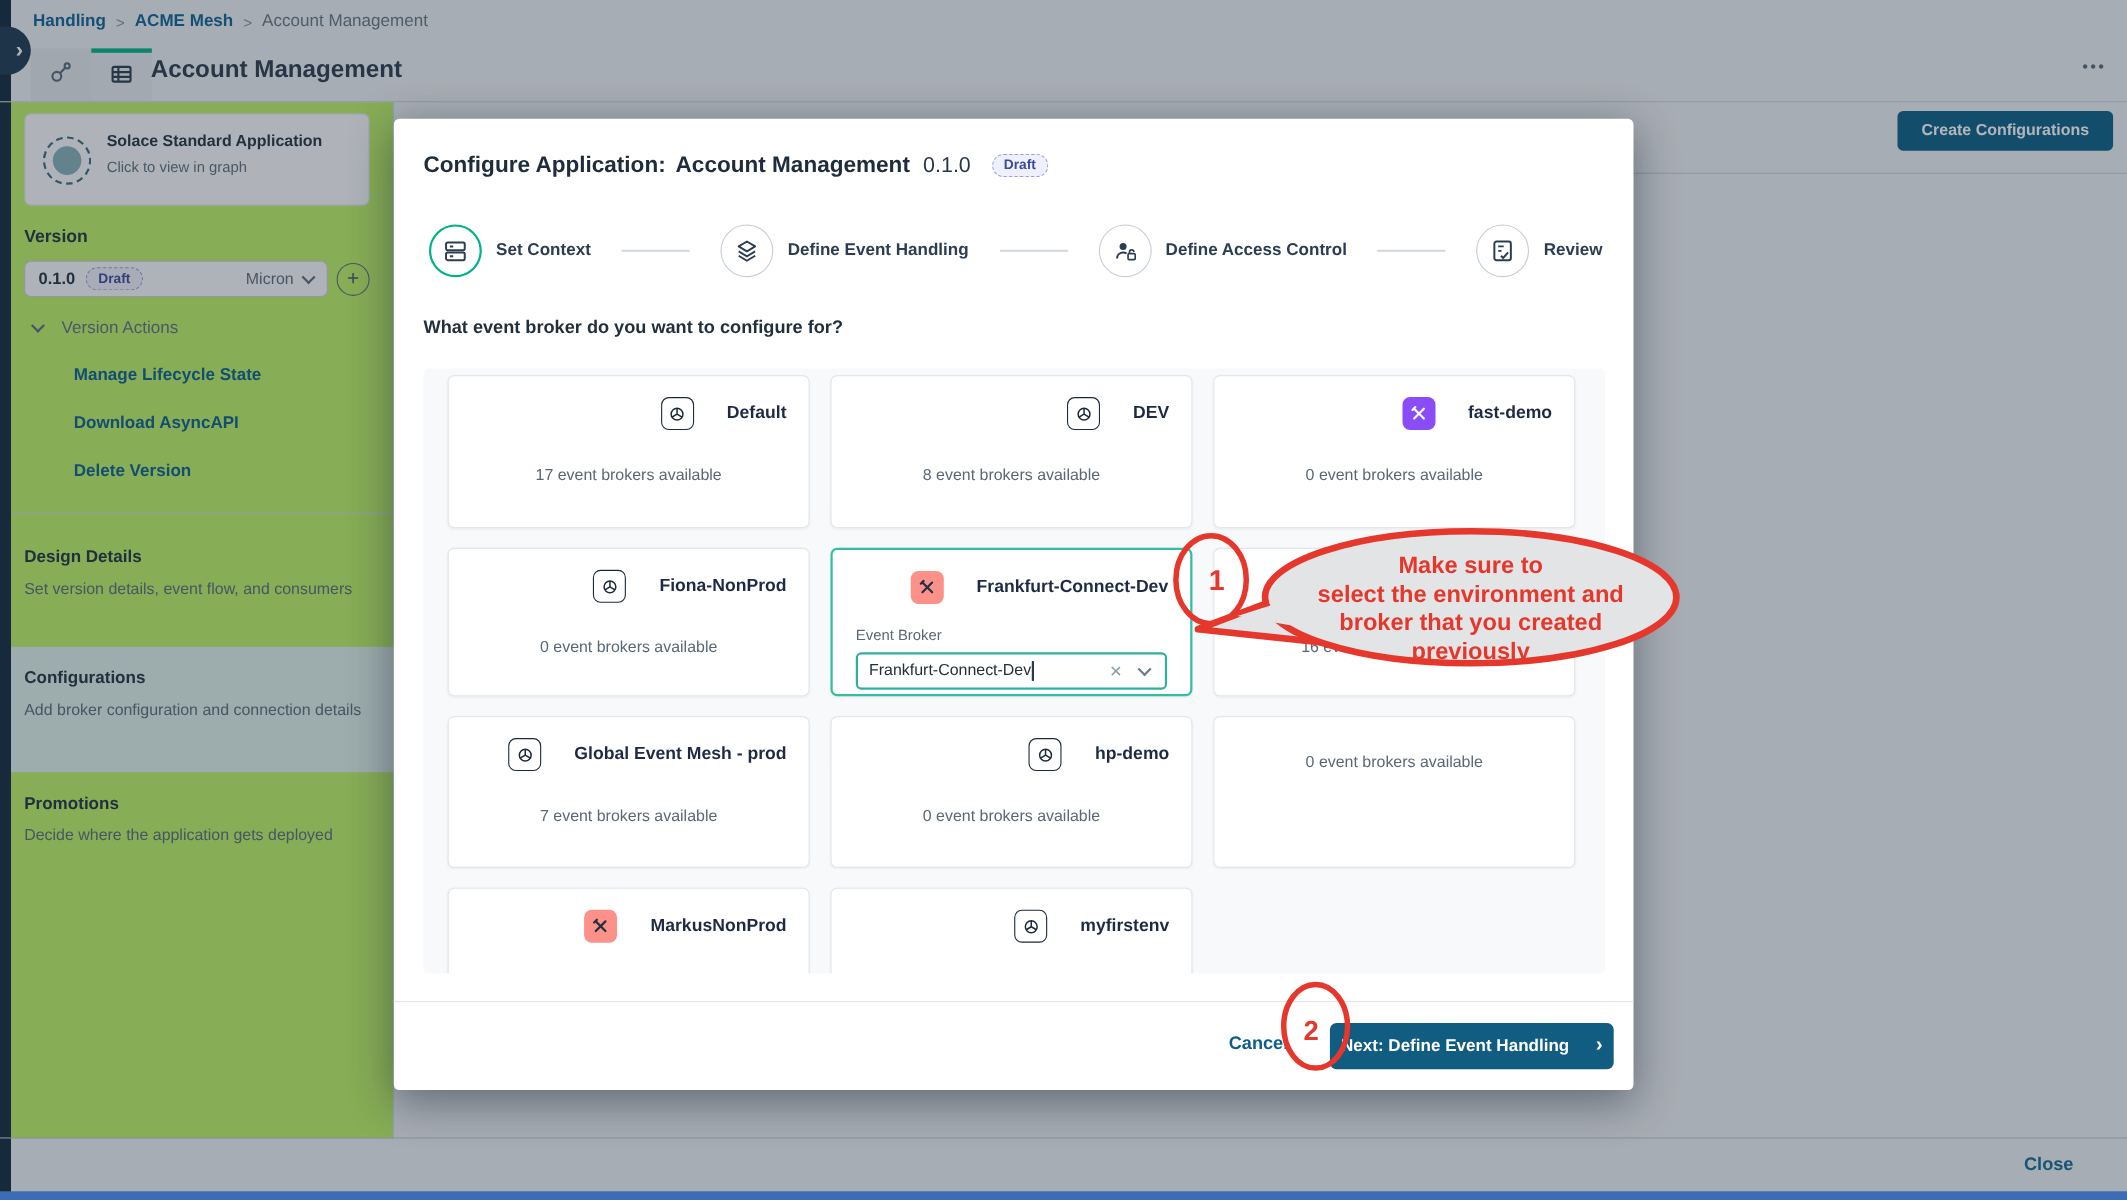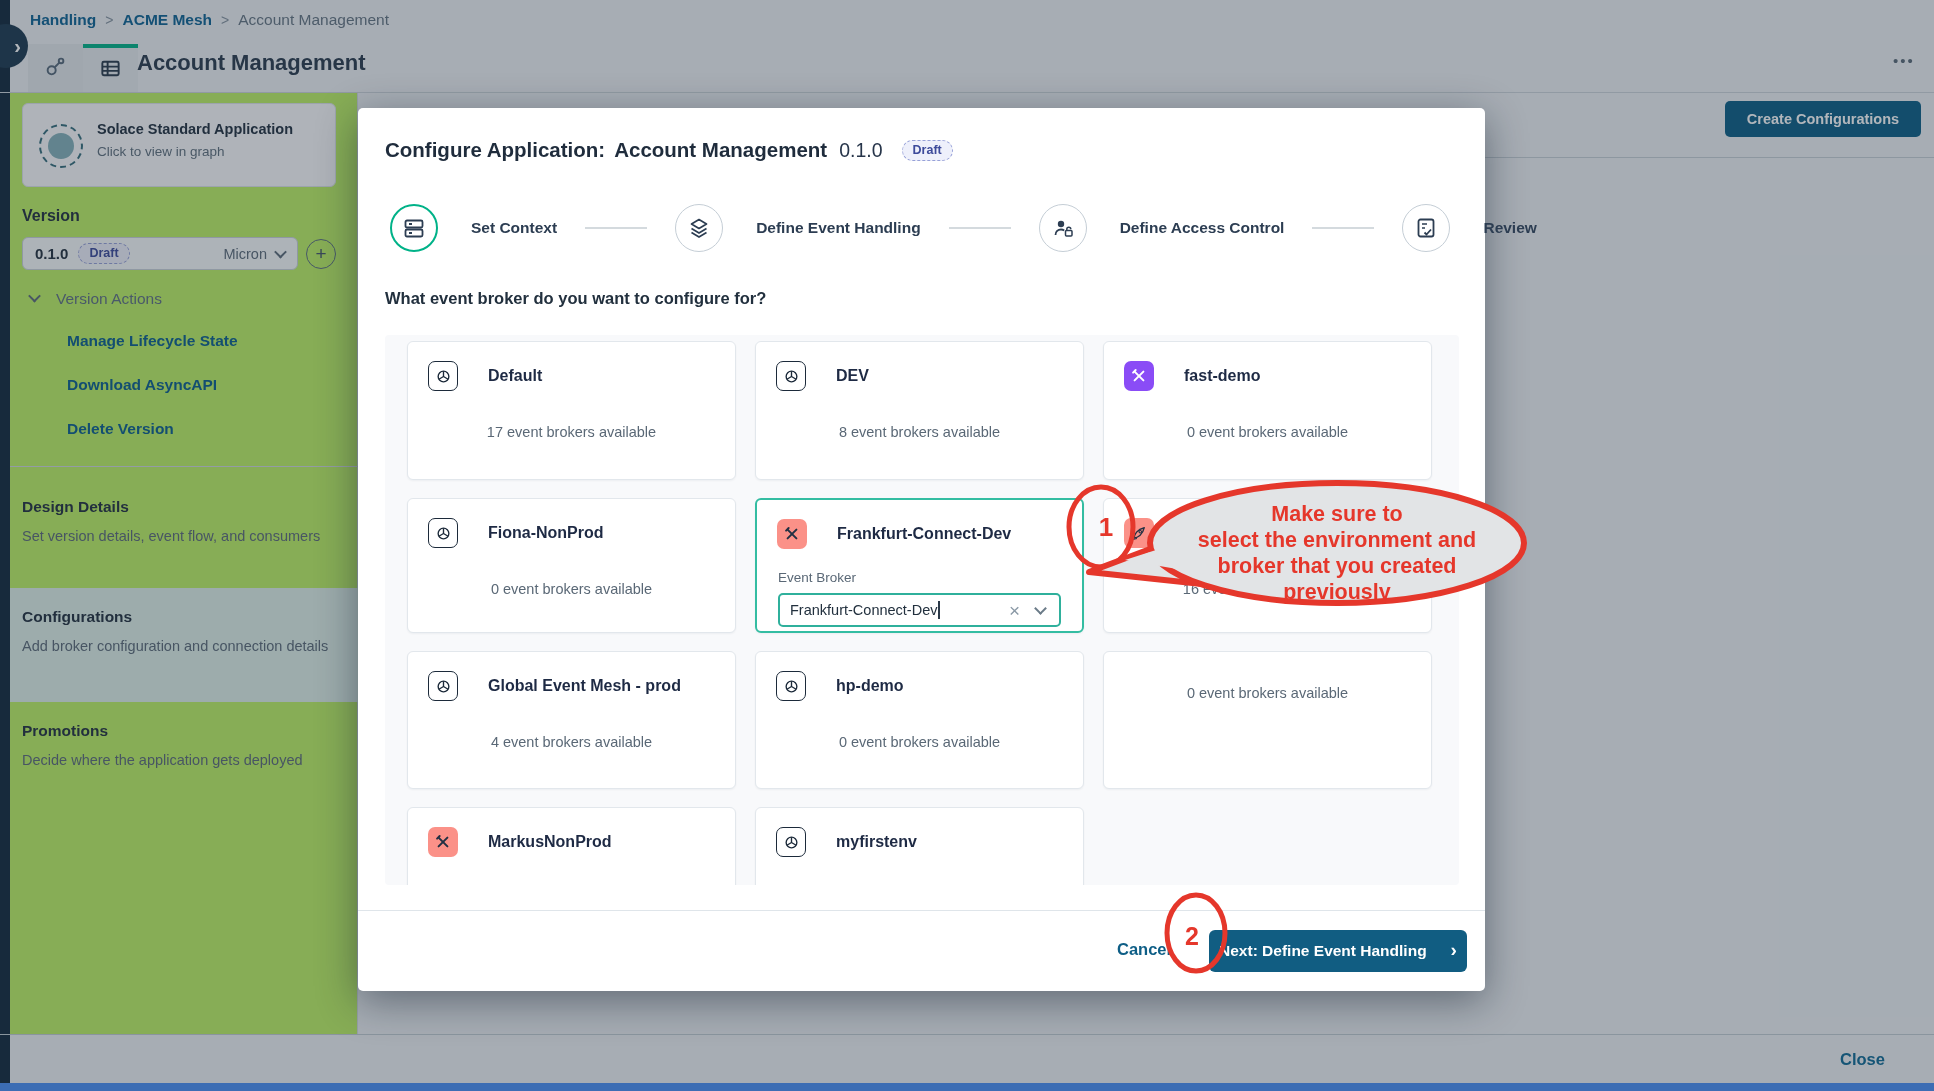--- a/index.html
+++ b/index.html
@@ -68,35 +68,35 @@
   
   .dim { position:absolute; inset:0; background:rgba(33,47,60,0.35); z-index:5; }
 
   
   .modal { position:absolute; left:358px; top:108px; width:1127px; height:883px; background:#ffffff;
     border-radius:5px; box-shadow:0 10px 40px rgba(10,25,40,.45); z-index:10; }
   .modal-title { position:absolute; left:27px; top:30px; display:flex; align-items:center; gap:9px; }
   .mt-prefix, .mt-app { font-size:20.5px; font-weight:bold; color:#1f2c3c; }
   .mt-version { font-size:19.5px; color:#27354a; margin-left:3px; }
   .stepper { position:absolute; left:32px; top:92px; display:flex; align-items:center; height:56px; }
-  .step { display:flex; align-items:center;gap:20px; }
+  .step { display:flex; align-items:center; }
   .step-circle { width:48px; height:48px; border-radius:50%; border:1.6px solid #c5ced6; background:#fff;
     display:flex; align-items:center; justify-content:center; color:#2c3d52; }
   .step.active .step-circle { border:2.2px solid #00b288; }
   .step-label { margin-left:13px; font-size:15.5px; font-weight:bold; color:#2c3d52; white-space:nowrap; }
   .step-line { width:62px; height:2px; background:#d4dade; margin:0 28px; }
   .question { position:absolute; left:27px; top:181px; font-size:16.5px; font-weight:bold; color:#22303e; }
 
   .card-grid { position:absolute; left:27px; top:227px; width:1074px; height:550px; background:#f8f9fb;
     border-radius:4px; display:grid; grid-template-columns:repeat(3,329px); grid-template-rows:139px 135px 138px 150px;
     column-gap:19px; row-gap:18px; padding:6px 22px 0; overflow:hidden; }
   .env-card { position:relative; background:#fff; border:1px solid #e2e7ec; border-radius:6px;
     box-shadow:0 1px 2px rgba(20,35,50,.05); }
   .env-card.selected { border:2px solid #34bda2; }
-  .card-head { display:flex; align-items:center; gap:30px; padding:19px 20px 0; }
+  .card-head { display:flex; align-items:center; gap:30px; padding:19px 20px 0;justify-content:flex-end; }
   .icon-box { width:30px; height:30px; border-radius:7px; display:flex; align-items:center; justify-content:center;
     flex:0 0 30px; }
   .icon-box.outline { background:#fff; border:1.8px solid #1c2a3a; color:#1c2a3a; }
   .icon-box.purple { background:#8a4cf6; color:#ffffff; }
   .icon-box.salmon { background:#fb9188; color:#223043; }
   .icon-box.sky { background:#85d3f4; color:#17293b; }
   .card-title { font-size:16px; font-weight:bold; color:#1e2a44; white-space:nowrap; }
   .card-count { text-align:center; margin-top:33px; font-size:14.5px; color:#5a6876; }
   .eb-label { margin:21px 0 8px 21px; font-size:13.5px; color:#5a6876; }
   .eb-input { margin:0 21px; height:34px; border:2px solid #2fb09c; border-radius:5px; background:#fff;
@@ -358,21 +358,21 @@
         <div class="env-card">
           <div class="card-head">
             <div class="icon-box outline">
               <svg viewBox="0 0 20 20" width="17" height="17">
                 <circle cx="10" cy="10" r="6.3" fill="none" stroke="currentColor" stroke-width="1.6"></circle>
                 <path d="M10 10 V3.7 M10 10 L4.6 13.2 M10 10 L15.4 13.2" stroke="currentColor" stroke-width="1.6" fill="none"></path>
               </svg>
             </div>
             <span class="card-title">Global Event Mesh - prod</span>
           </div>
-          <div class="card-count">4 event brokers available</div>
+          <div class="card-count">7 event brokers available</div>
         </div>
         <div class="env-card">
           <div class="card-head">
             <div class="icon-box outline">
               <svg viewBox="0 0 20 20" width="17" height="17">
                 <circle cx="10" cy="10" r="6.3" fill="none" stroke="currentColor" stroke-width="1.6"></circle>
                 <path d="M10 10 V3.7 M10 10 L4.6 13.2 M10 10 L15.4 13.2" stroke="currentColor" stroke-width="1.6" fill="none"></path>
               </svg>
             </div>
             <span class="card-title">hp-demo</span>

